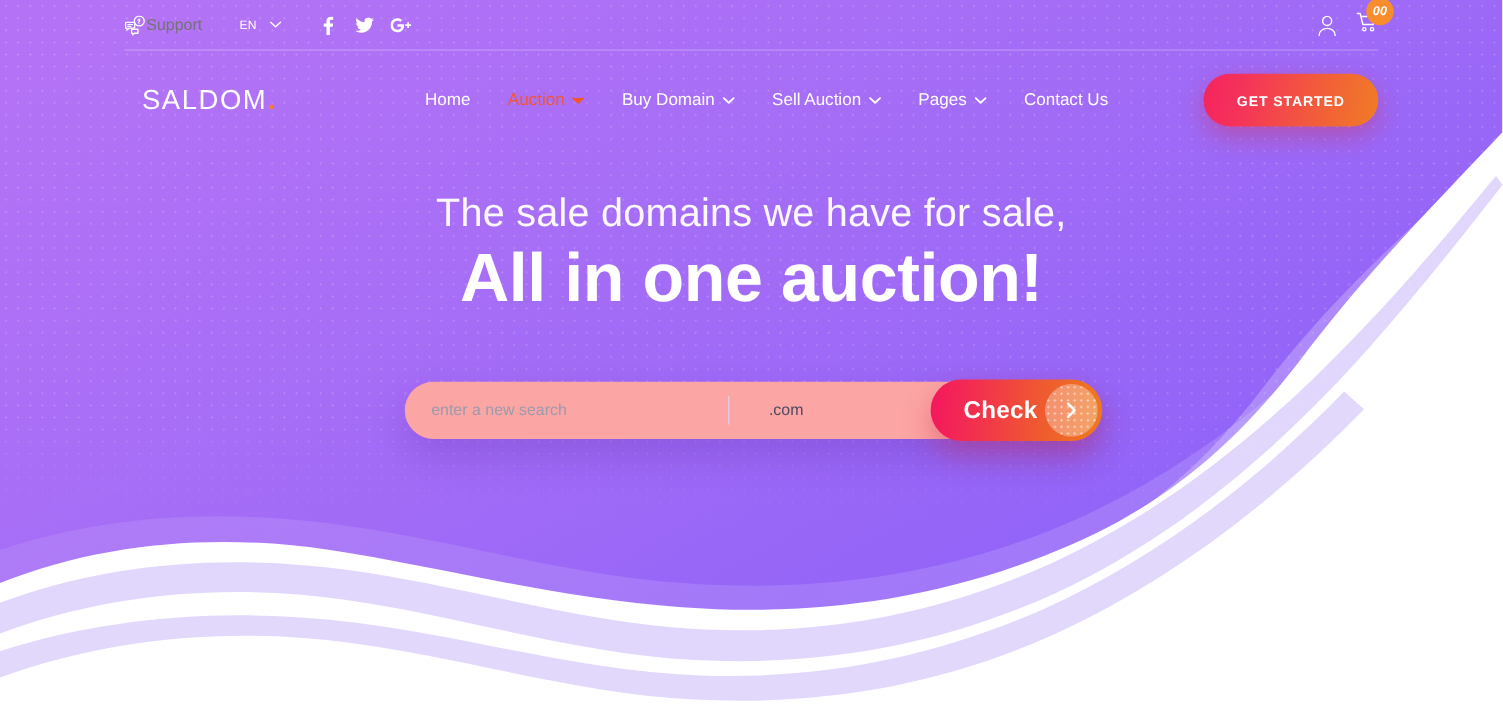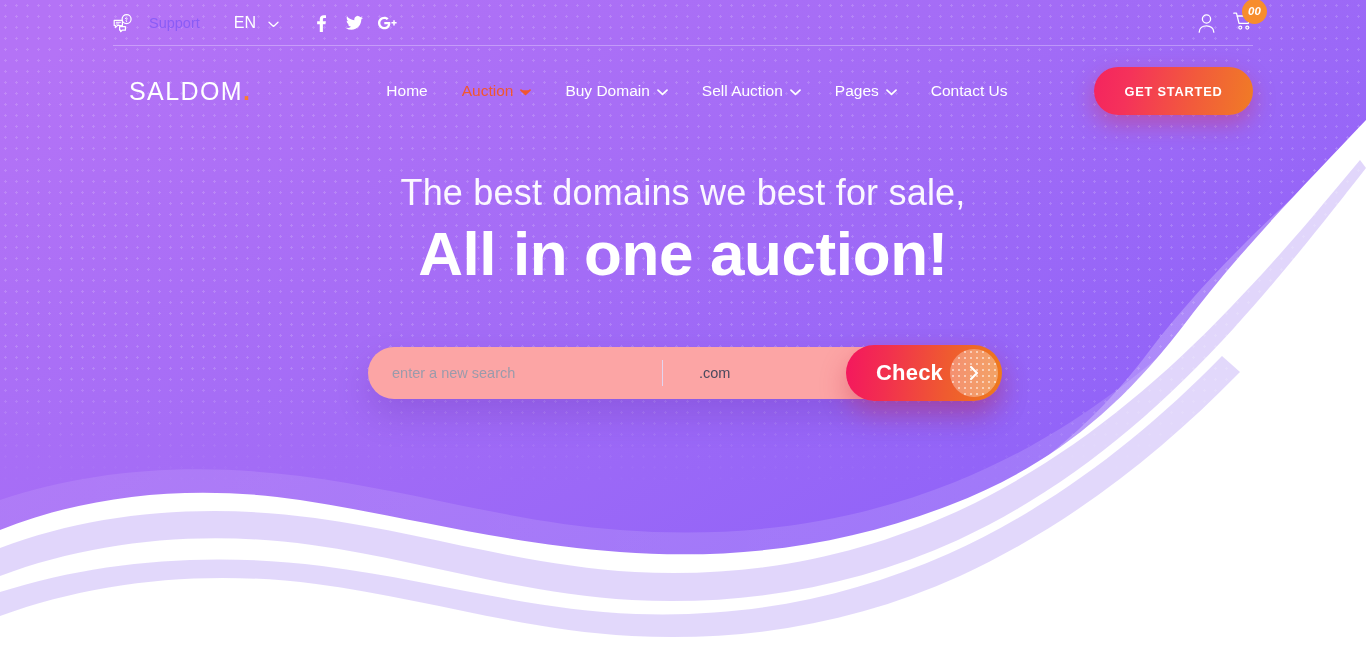--- a/index.html
+++ b/index.html
@@ -46,28 +46,28 @@
     width:1140px; margin:0 auto;
     height:46px;
     display:flex; align-items:center;
   }
   .topbar-left { display:flex; align-items:center; gap:0; }
   .topbar-right {
     margin-left:auto;
     display:flex; align-items:center; gap:18px;
   }
   .support {
-    display:flex; align-items:center; gap:16px;
-    color:#8b5cf6; font-size:14.5px;
+    display:flex; align-items:center; gap:0;
+    color:#737373; font-size:14.5px;
     cursor:pointer;
   }
   .support svg { display:block; }
   .lang {
     display:flex; align-items:center; gap:12px;
-    color:#ffffff; font-size:16px;
+    color:#ffffff; font-size:11px;
     margin-left:34px; cursor:pointer;
   }
   .chev { display:inline-block; }
   .socials { display:flex; align-items:center; gap:0; margin-left:26px; }
   .soc {
     width:33px; height:26px;
     display:flex; align-items:center; justify-content:center;
     color:#ffffff; cursor:pointer;
   }
   .soc svg { display:block; }
@@ -443,21 +443,21 @@
         <div class="nav-item">
           <span>Contact Us</span>
         </div>
       </nav>
 
       <button class="cta">GET STARTED</button>
     </div>
   </div>
 
   <div class="hero-copy">
-    <div class="hero-sub">The best domains we best for sale,</div>
+    <div class="hero-sub">The sale domains we have for sale,</div>
     <div class="hero-title">All in one auction!</div>
   </div>
 
   <div class="searchbar">
     <input class="search-input" type="text" placeholder="enter a new search" style="">
     <div class="search-divider"></div>
 
     <div class="tld">
       <span class="tld-label">.com</span>
       <span class="tld-chev">

